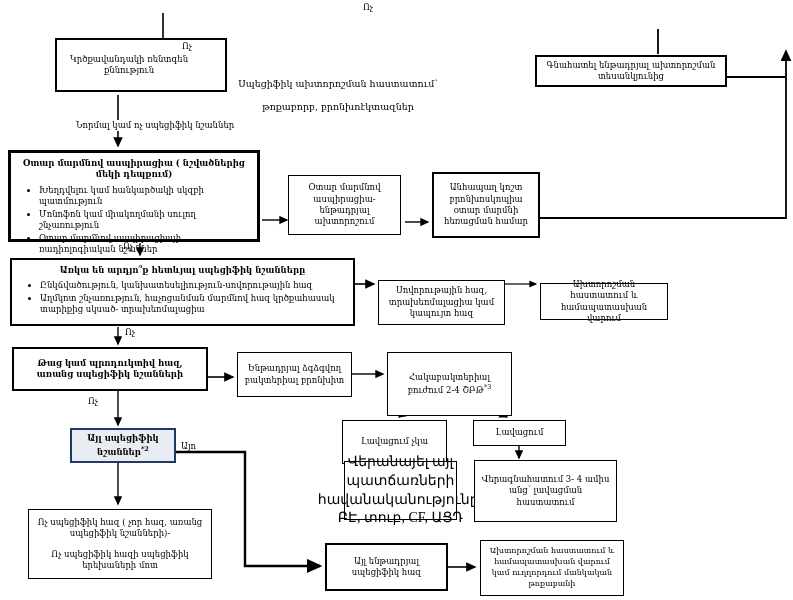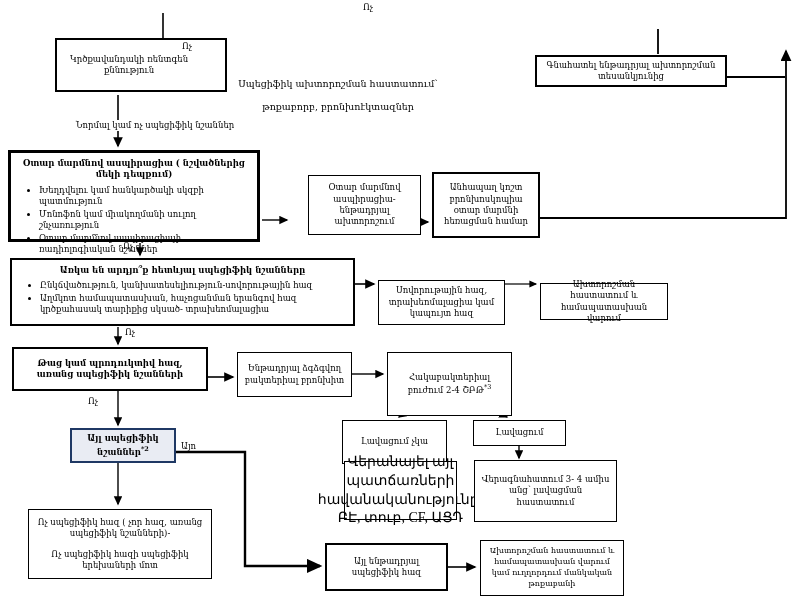--- a/index.html
+++ b/index.html
@@ -83,33 +83,33 @@
 
   <div class="node b3 bullets-top" style="left:8px;top:150px;width:252px;height:92px;">
     <div class="title">Օտար մարմնով ասպիրացիա ( նշվածներից մեկի դեպքում)</div>
     <ul>
       <li>Խեղդվելու կամ հանկարծակի սկզբի պատմություն</li>
       <li>Մոնոֆոն կամ միակողմանի սուլող շնչառություն</li>
       <li>Օտար մարմնով ասպիրացիայի ռադիոլոգիական նշաններ</li>
     </ul>
   </div>
 
-  <div class="node" style="left:308px;top:175px;width:113px;height:60px;">
+  <div class="node" style="left:288px;top:175px;width:113px;height:60px;">
     <span>Օտար մարմնով ասպիրացիա- ենթադրյալ ախտորոշում</span>
   </div>
 
   <div class="node b2" style="left:432px;top:172px;width:108px;height:66px;">
     <span>Անհապաղ կոշտ բրոնխոսկոպիա օտար մարմնի հեռացման համար</span>
   </div>
 
   <div class="node b25 bullets-top" style="left:10px;top:258px;width:345px;height:68px;">
     <div class="title">Առկա են արդյո՞ք հետևյալ սպեցիֆիկ նշանները</div>
     <ul>
       <li>Ընկճվածություն, կանխատեսելիություն-սովորութային հազ</li>
-      <li>Աղմկոտ համապատասխան, հաչոցանման երանգով հազ կրծքահասակ տարիքից սկսած- տրախեոմալացիա</li>
+      <li>Աղմկոտ շնչառություն, հաչոցանման մարմնով հազ կրծքահասակ տարիքից սկսած- տրախեոմալացիա</li>
     </ul>
   </div>
 
   <div class="node" style="left:378px;top:280px;width:127px;height:45px;">
     <span>Սովորութային հազ, տրախեոմալացիա կամ կապույտ հազ</span>
   </div>
 
   <div class="node" style="left:540px;top:283px;width:128px;height:37px;">
     <span>Ախտորոշման հաստատում և համապատասխան վարում</span>
   </div>

